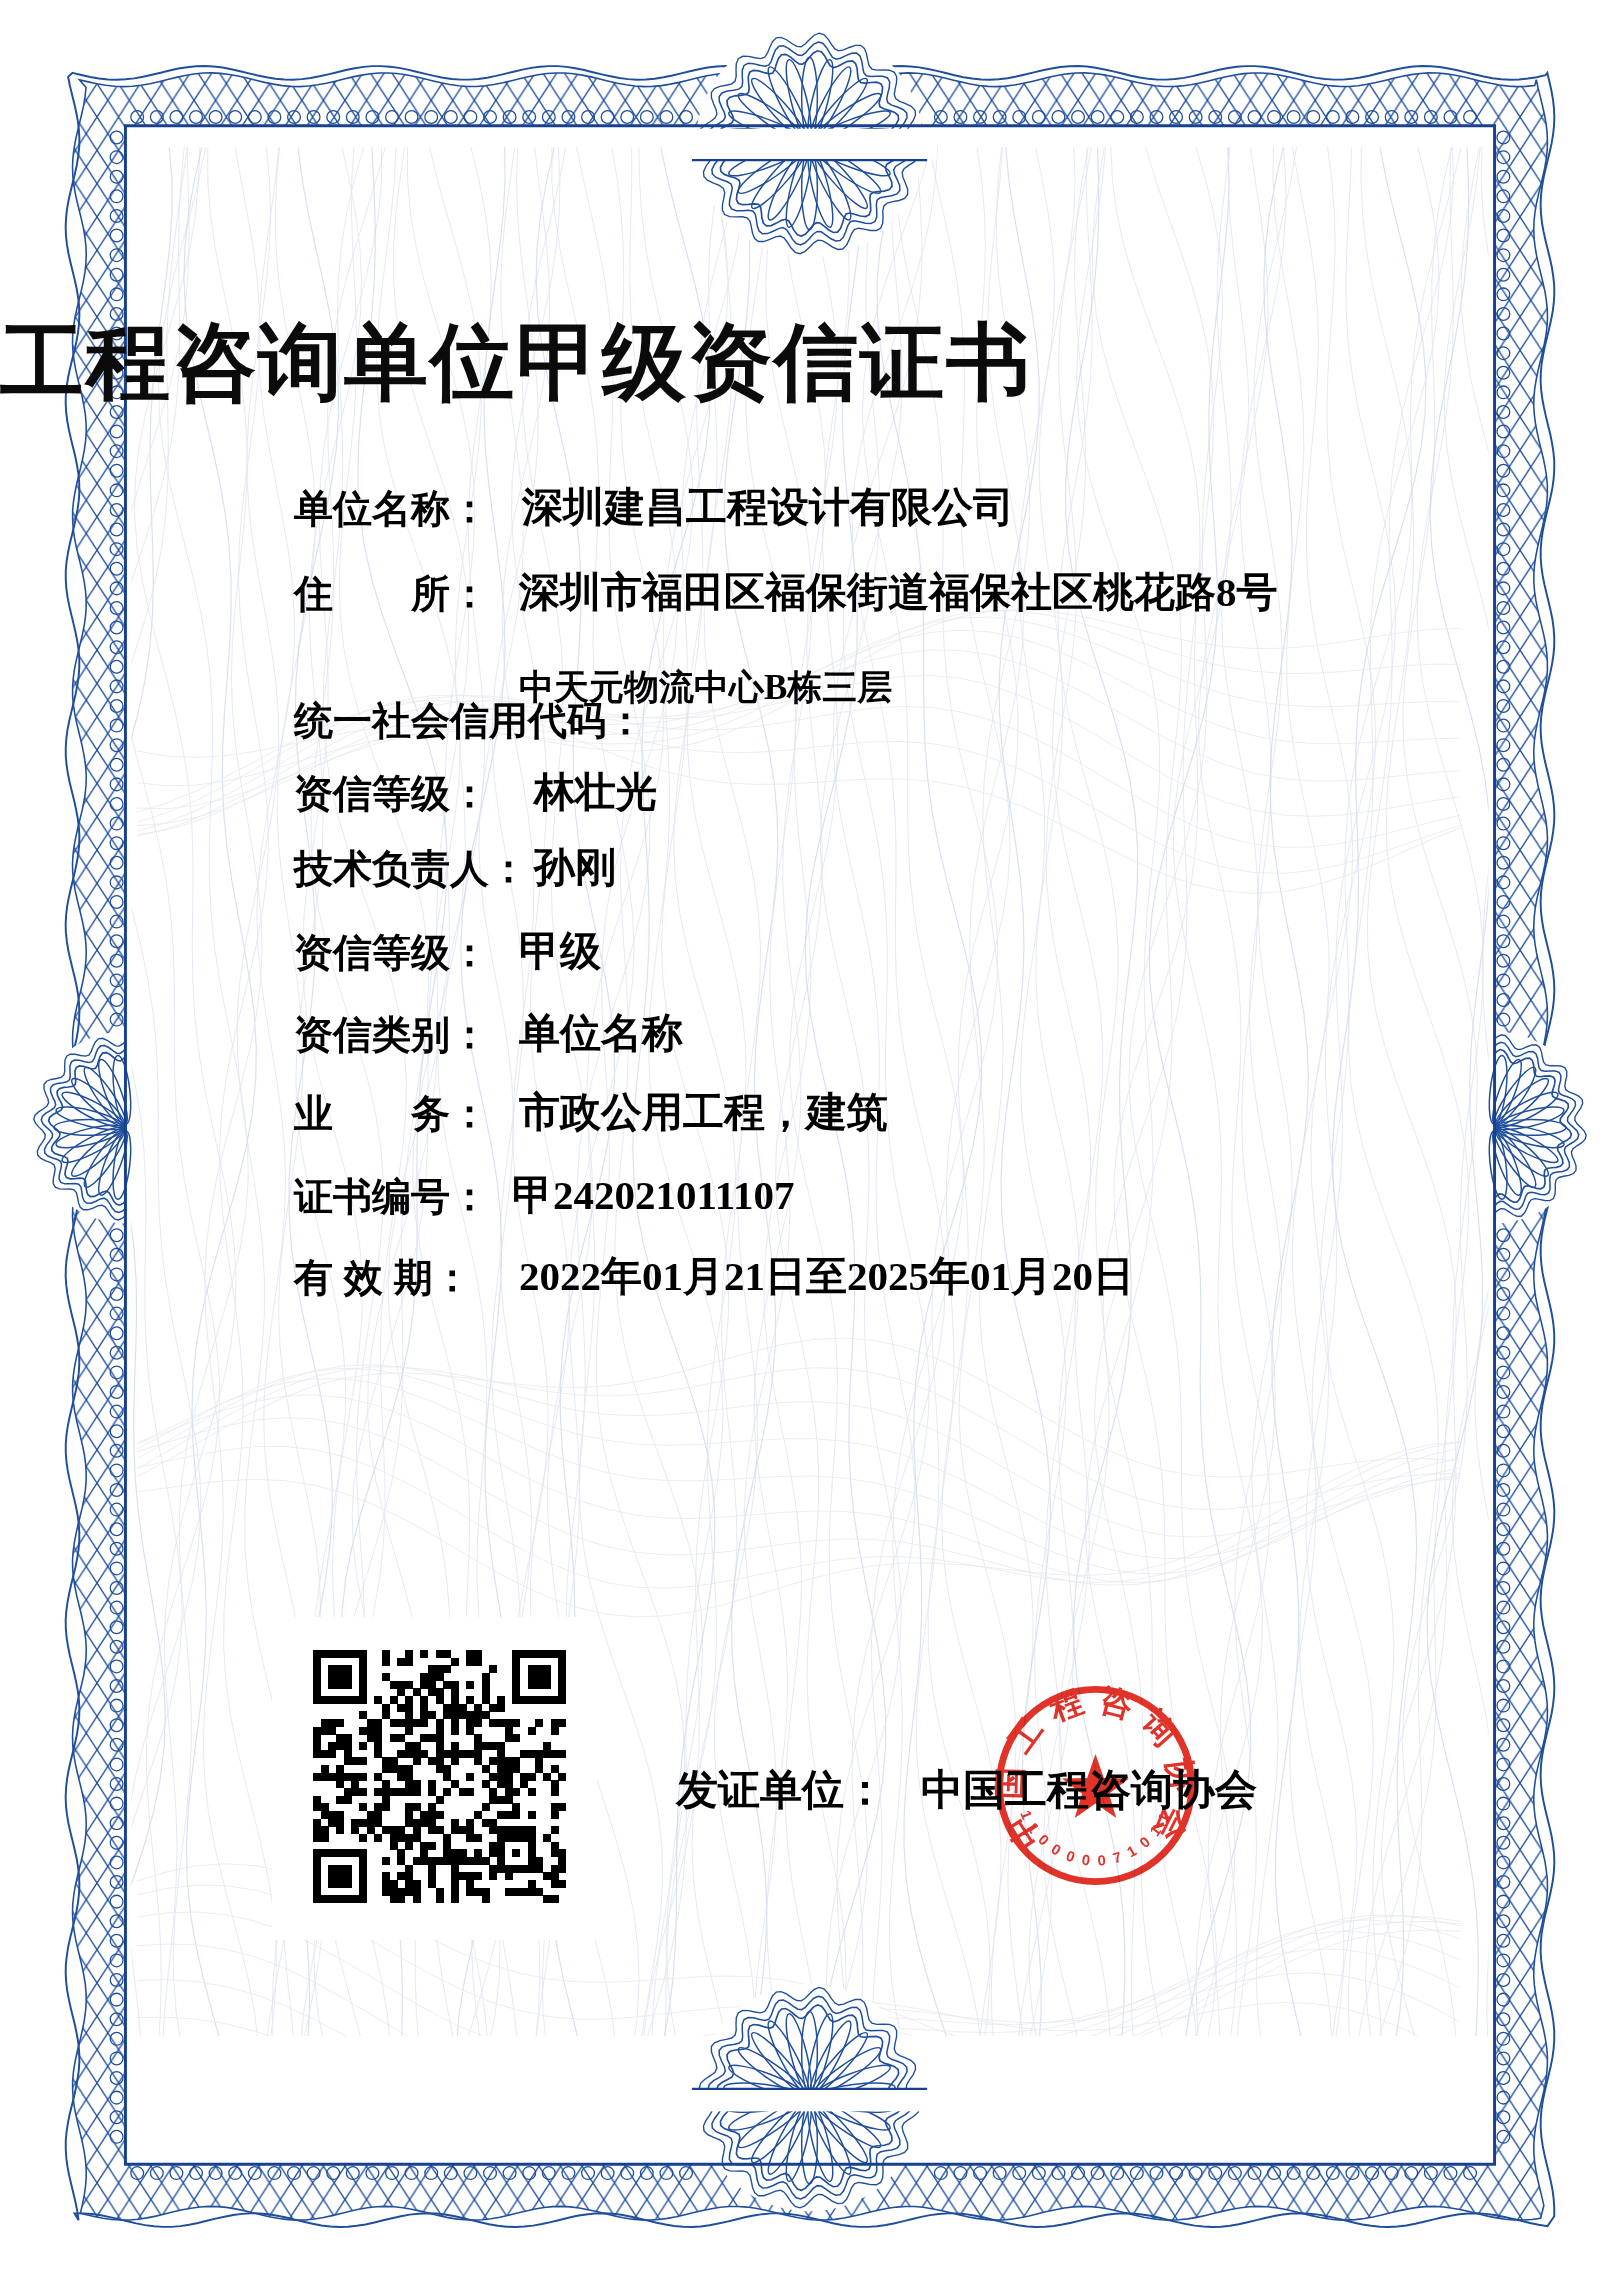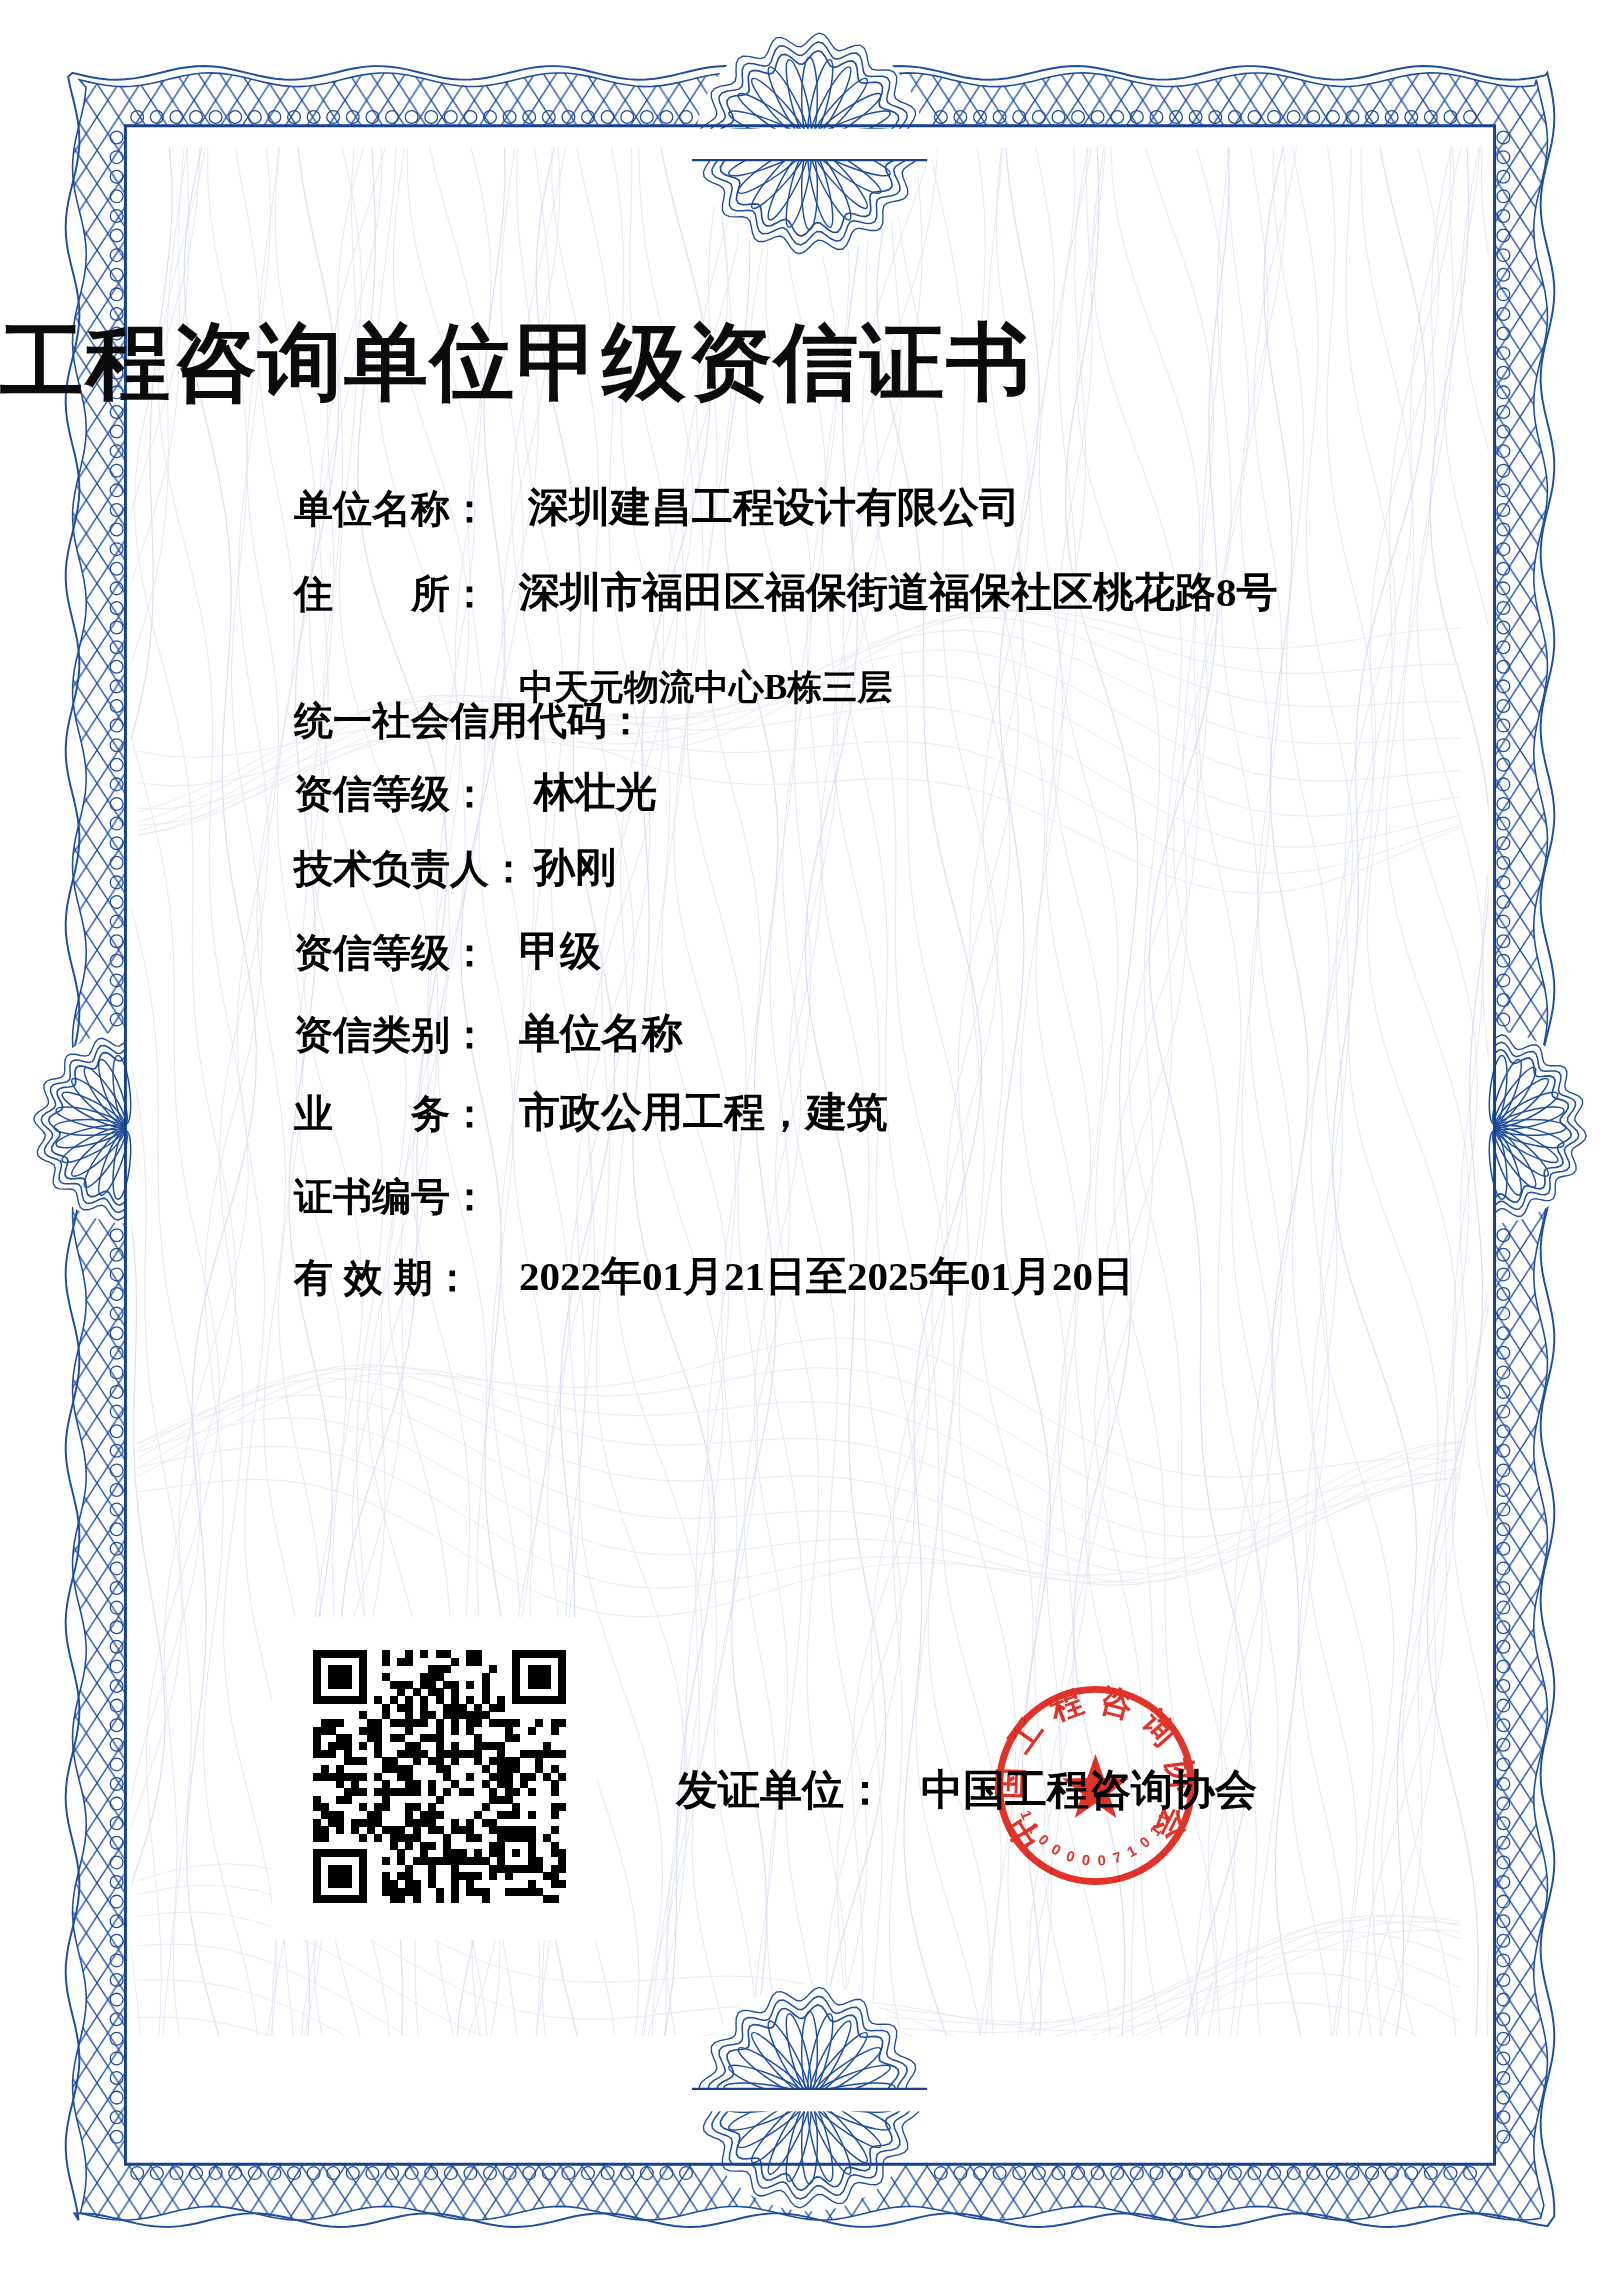--- a/index.html
+++ b/index.html
@@ -585,21 +585,21 @@
     <rect x="696" y="2132" width="260" height="22" fill="#ffffff"></rect>
     <path d="M706,163 L946,163" stroke="#17418f" stroke-width="2.4"></path>
     <path d="M706,2131 L946,2131" stroke="#17418f" stroke-width="2.4"></path>
     <path d="M128,128 L1525,128 L1525,2208 L128,2208Z" fill="none" stroke="#17418f" stroke-width="3"></path>
   </svg>
 
 <div id="certificate-title">工程咨询单位甲级资信证书</div>
 
 <div class="frow" style="top:482px">
   <span class="flabel">单位名称：</span>
-  <span class="fvalue" style="left:234px">深圳建昌工程设计有限公司</span>
+  <span class="fvalue" style="left:228px">深圳建昌工程设计有限公司</span>
 </div>
 <div class="frow" style="top:567px">
   <span class="flabel">住　　所：</span>
   <span class="fvalue" style="left:225px">深圳市福田区福保街道福保社区桃花路8号</span>
 </div>
 <div class="addr2">中天元物流中心B栋三层</div>
 <div class="frow" style="top:694px">
   <span class="flabel">统一社会信用代码：</span>
 </div>
 <div class="frow" style="top:767px">
@@ -617,20 +617,21 @@
 <div class="frow" style="top:1008px">
   <span class="flabel">资信类别：</span>
   <span class="fvalue" style="left:225px">单位名称</span>
 </div>
 <div class="frow" style="top:1087px">
   <span class="flabel">业　　务：</span>
   <span class="fvalue" style="left:225px">市政公用工程，建筑</span>
 </div>
 <div class="frow" style="top:1170px">
   <span class="flabel">证书编号：</span>
+  <span class="fvalue" style="left:218px">甲242021011107</span>
 </div>
 <div class="frow" style="top:1251px">
   <span class="flabel">有 效 期：</span>
   <span class="fvalue" style="left:225px">2022年01月21日至2025年01月20日</span>
 </div>
 
 <div id="qr-box">
   <svg id="qr-svg" width="253" height="253" viewBox="0 0 33 33" style="position:absolute;left:41px;top:33px;shape-rendering:crispEdges;">
       <rect x="0" y="0" width="1.03" height="1.03" fill="#000"></rect>
       <rect x="1" y="0" width="1.03" height="1.03" fill="#000"></rect>

